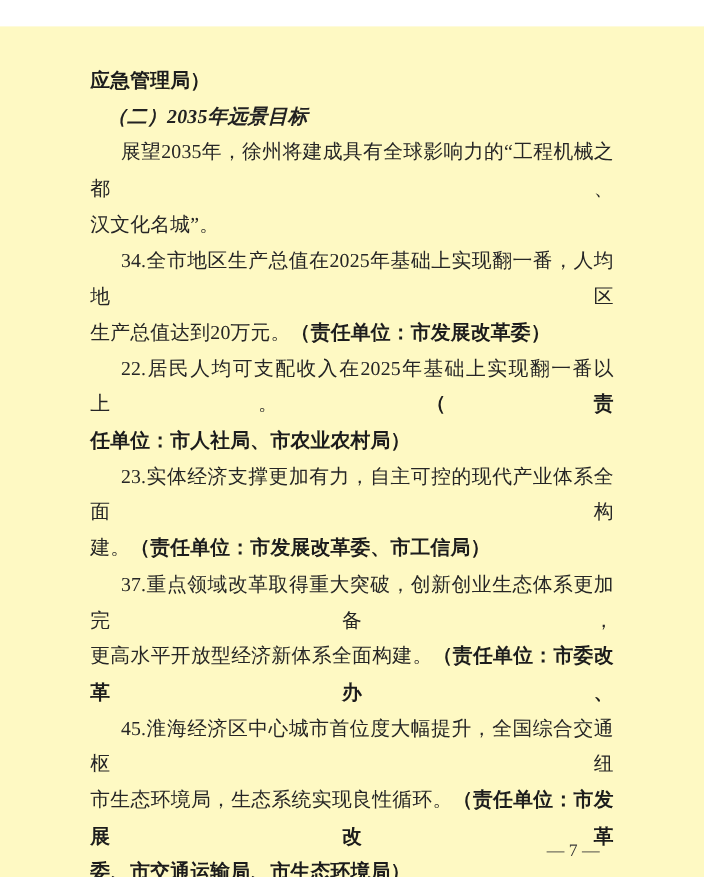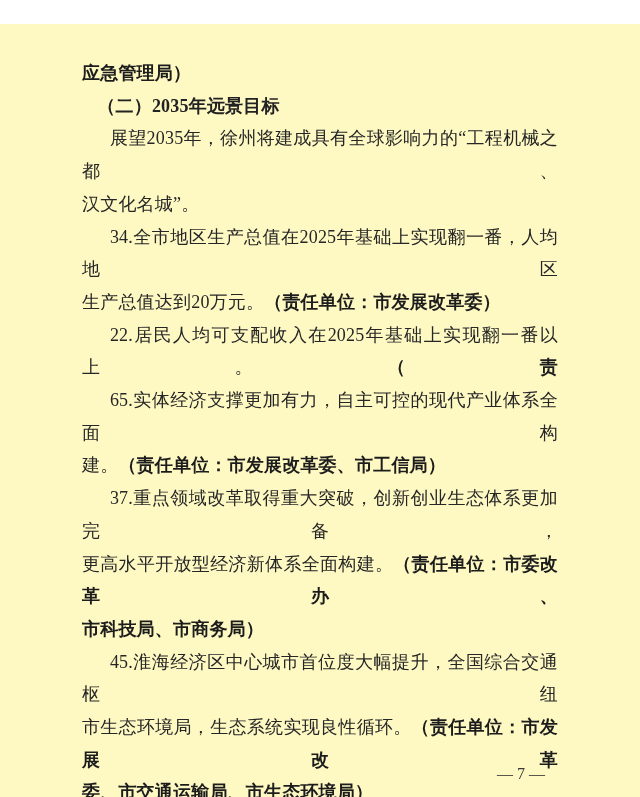--- a/index.html
+++ b/index.html
@@ -25,21 +25,21 @@
     letter-spacing: 0.2px;
   }
   .line.fill {
     text-align: justify;
     text-align-last: justify;
   }
   .indent { text-indent: 1.55em; }
   .indent-paren { text-indent: 0.85em; }
   .seg { font-weight: 400; }
   .seg.bold { font-weight: 700; color: #1c1c1c; }
-  .line.kai-heading .seg { font-weight: 600; color: #222222; }
+  .line.kai-heading .seg { font-weight: 600; color: #222222; font-style: italic; }
   .footer {
     position: absolute;
     top: 739px;
     right: 95px;
     font-size: 16px;
     line-height: 22px;
     color: #3a3a3a;
     font-family: "Liberation Serif", "DejaVu Serif", serif;
   }
 </style>
@@ -48,23 +48,23 @@
 
 <div class="page">
   <div class="content">
       <div class="line body"><span class="seg bold">应急管理局）</span></div>
       <div class="line kai-heading indent-paren"><span class="seg">（二）2035年远景目标</span></div>
       <div class="line body indent fill"><span class="seg">展望2035年，徐州将建成具有全球影响力的“工程机械之都、</span></div>
       <div class="line body"><span class="seg">汉文化名城”。</span></div>
       <div class="line body indent fill"><span class="seg">34.全市地区生产总值在2025年基础上实现翻一番，人均地区</span></div>
       <div class="line body"><span class="seg">生产总值达到20万元。</span><span class="seg bold">（责任单位：市发展改革委）</span></div>
       <div class="line body indent fill"><span class="seg">22.居民人均可支配收入在2025年基础上实现翻一番以上。</span><span class="seg bold">（责</span></div>
-      <div class="line body indent fill"><span class="seg">65.实体经济支撑更加有力，自主可控的现代产业体系全面构</span></div>
+      <div class="line body"><span class="seg bold">任单位：市人社局、市农业农村局）</span></div>
+      <div class="line body indent fill"><span class="seg">23.实体经济支撑更加有力，自主可控的现代产业体系全面构</span></div>
       <div class="line body"><span class="seg">建。</span><span class="seg bold">（责任单位：市发展改革委、市工信局）</span></div>
       <div class="line body indent fill"><span class="seg">37.重点领域改革取得重大突破，创新创业生态体系更加完备，</span></div>
       <div class="line body fill"><span class="seg">更高水平开放型经济新体系全面构建。</span><span class="seg bold">（责任单位：市委改革办、</span></div>
-      <div class="line body"><span class="seg bold">市科技局、市商务局）</span></div>
       <div class="line body indent fill"><span class="seg">45.淮海经济区中心城市首位度大幅提升，全国综合交通枢纽</span></div>
       <div class="line body fill"><span class="seg">市生态环境局，生态系统实现良性循环。</span><span class="seg bold">（责任单位：市发展改革</span></div>
       <div class="line body"><span class="seg bold">委、市交通运输局、市生态环境局）</span></div>
     </div>
   <div class="footer">— 7 —</div>
 </div>
 
 </body></html>

